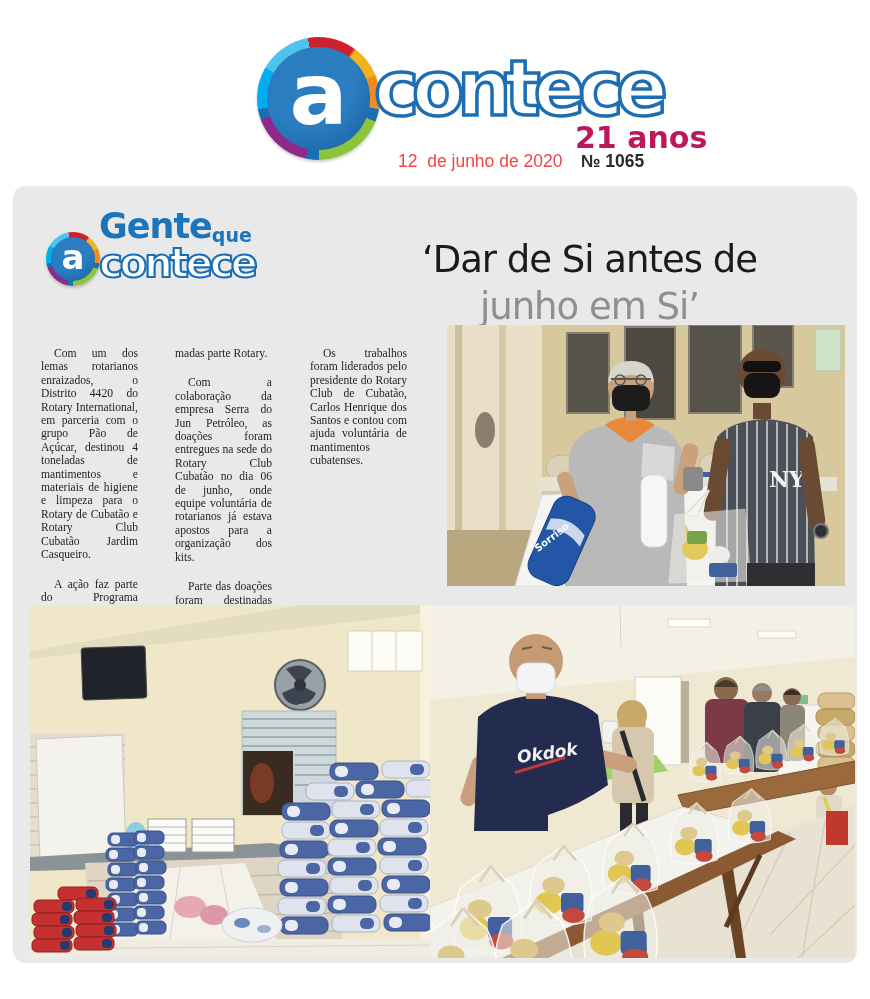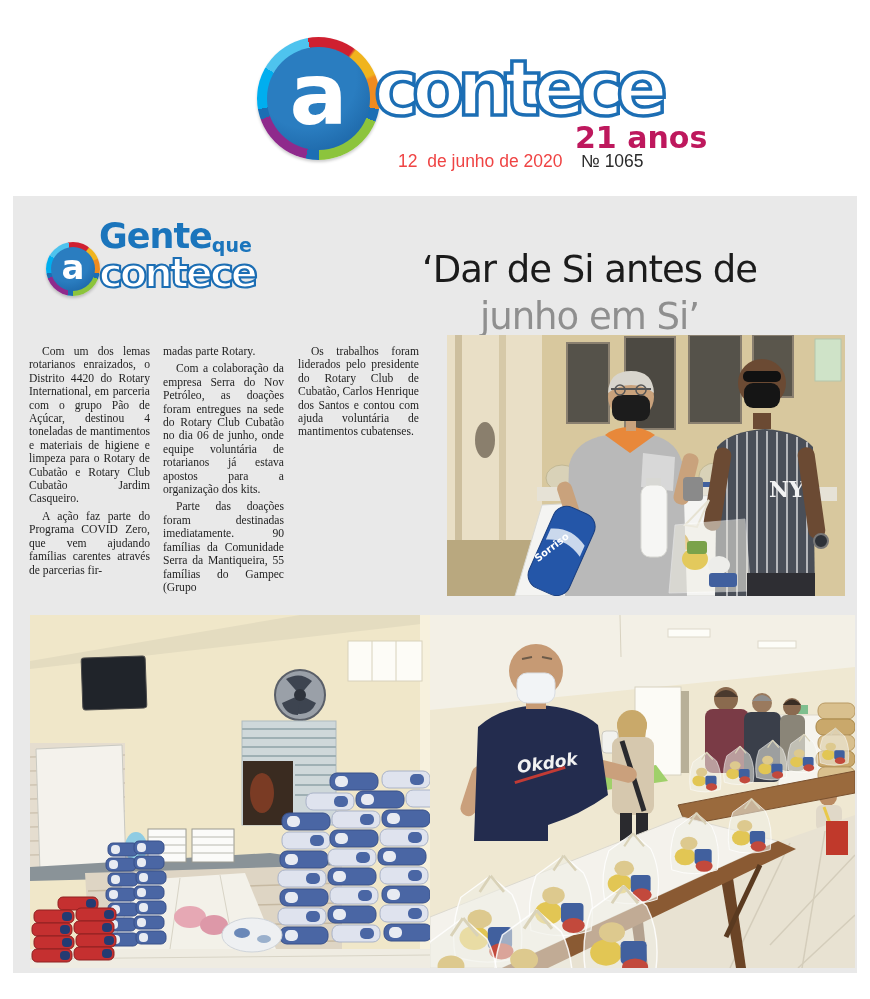--- a/index.html
+++ b/index.html
@@ -17,42 +17,42 @@
   .badge .a{position:absolute;inset:0;display:flex;align-items:center;justify-content:center;
     color:#fff;font-family:"DejaVu Sans",sans-serif;font-weight:bold;}
   .badge-big{left:257px;top:37px;width:123px;height:123px;}
   .badge-big .a{font-size:86px;padding-bottom:10px;}
   .stroke-big{position:absolute;left:374px;top:44px;color:#fff;
     font-family:"DejaVu Sans",sans-serif;font-weight:bold;font-size:76px;letter-spacing:-7px;
     -webkit-text-stroke:3.5px #1c6eb4;text-stroke:3.5px #1c6eb4;}
   .anniv{position:absolute;left:575px;top:120px;font-size:30px;font-weight:bold;color:#be185d;
     font-family:"DejaVu Sans",sans-serif;letter-spacing:0px;}
   .dateline{position:absolute;left:398px;top:151px;font-size:17.5px;color:#ef4444;white-space:pre;}
-  .issueno{position:absolute;left:581px;top:151px;font-size:17.5px;color:#2b2b2b;}
-  
-  .panel{position:absolute;left:13px;top:196px;width:844px;height:777px;background:#e9e9e9;}
+  .issueno{position:absolute;left:581px;top:151px;font-size:17.5px;color:#2b2b2b;font-weight:bold;}
+  
+  .panel{position:absolute;left:13px;top:186px;width:844px;height:777px;background:#e9e9e9;border-radius:12px;}
   
   .glogo{position:absolute;left:0;top:0;width:310px;height:120px;}
   .badge-sm{left:33px;top:46px;width:54px;height:54px;}
   .badge-sm .a{font-size:34px;padding-bottom:4px;}
   .gente{position:absolute;left:86px;top:20px;color:#1b75bc;font-family:"DejaVu Sans",sans-serif;
     font-weight:bold;font-size:35px;letter-spacing:-1px;}
   .gente .que{font-size:19px;vertical-align:-4px;letter-spacing:0;}
   .stroke-sm{position:absolute;left:86px;top:54px;color:#fff;font-family:"DejaVu Sans",sans-serif;
     font-weight:bold;font-size:40px;letter-spacing:-3px;
     -webkit-text-stroke:2.2px #1c6eb4;text-stroke:2.2px #1c6eb4;}
   
   .headline{position:absolute;left:318px;top:14px;width:517px;text-align:center;
     font-family:"DejaVu Sans",sans-serif;font-size:37px;line-height:47px;letter-spacing:-1px;margin-top:36px;}
   .headline .l1{color:#1b1b1b;}
   .headline .l2{color:#8f8f8f;}
   
   .col{position:absolute;top:145px;width:129px;text-align:justify;color:#1e1e1e;
     font-family:"Liberation Serif",serif;font-size:11.6px;line-height:13.4px;}
-  .col p{margin:4px;text-indent:13px;}
+  .col p{margin:16px;text-indent:13px;}
   .col p.cont{text-indent:0;}
   .c1{left:12px;} .c2{left:146px;} .c3{left:281px;}
   
   .ph{position:absolute;display:block;}
   .ph1{left:434px;top:139px;}
   .ph2{left:17px;top:419px;}
   .ph3{left:417px;top:419px;}
 </style>
 </head>
 <body>
@@ -87,21 +87,21 @@
       <div class="l1">‘Dar de Si antes de</div>
       <div class="l2">junho em Si’</div>
     </div>
 
     <div class="col c1">
       <p>Com um dos lemas rotarianos enraizados, o Distrito 4420 do Rotary International, em parceria com o grupo Pão de Açúcar, destinou 4 toneladas de mantimentos e materiais de higiene e limpeza para o Rotary de Cubatão e Rotary Club Cubatão Jardim Casqueiro.</p>
       <p>A ação faz parte do Programa COVID Zero, que vem ajudando famílias carentes através de parcerias fir-</p>
     </div>
     <div class="col c2">
       <p class="cont">madas parte Rotary.</p>
-      <p>Com a colaboração da empresa Serra do Nov Petróleo, as doações foram entregues na sede do Rotary Club Cubatão no dia 06 de junho, onde equipe voluntária de rotarianos já estava apostos para a organização dos kits.</p>
+      <p>Com a colaboração da empresa Serra do Jun Petróleo, as doações foram entregues na sede do Rotary Club Cubatão no dia 06 de junho, onde equipe voluntária de rotarianos já estava apostos para a organização dos kits.</p>
       <p>Parte das doações foram destinadas imediatamente. 90 famílias da Comunidade Serra da Mantiqueira, 55 famílias do Gampec (Grupo</p>
     </div>
     <div class="col c3">
       <p>Os trabalhos foram liderados pelo presidente do Rotary Club de Cubatão, Carlos Henrique dos Santos e contou com ajuda voluntária de mantimentos cubatenses.</p>
     </div>
 
     <svg class="ph ph1" width="398" height="261" viewBox="0 0 398 261">
       <rect width="398" height="261" fill="#d8c89e"></rect>
       <rect x="0" y="0" width="95" height="261" fill="#e9dfc6"></rect>
       <rect x="8" y="0" width="7" height="215" fill="#cdbf9e"></rect>

